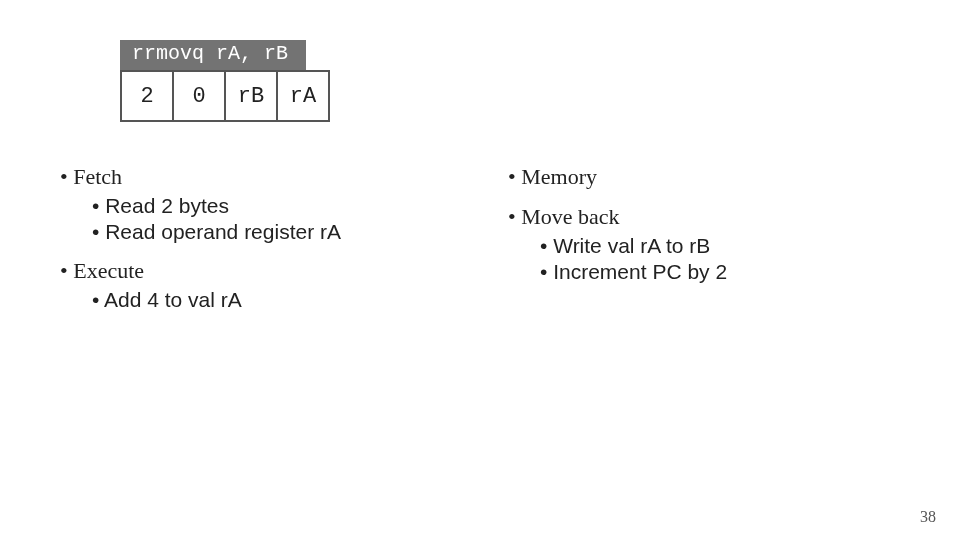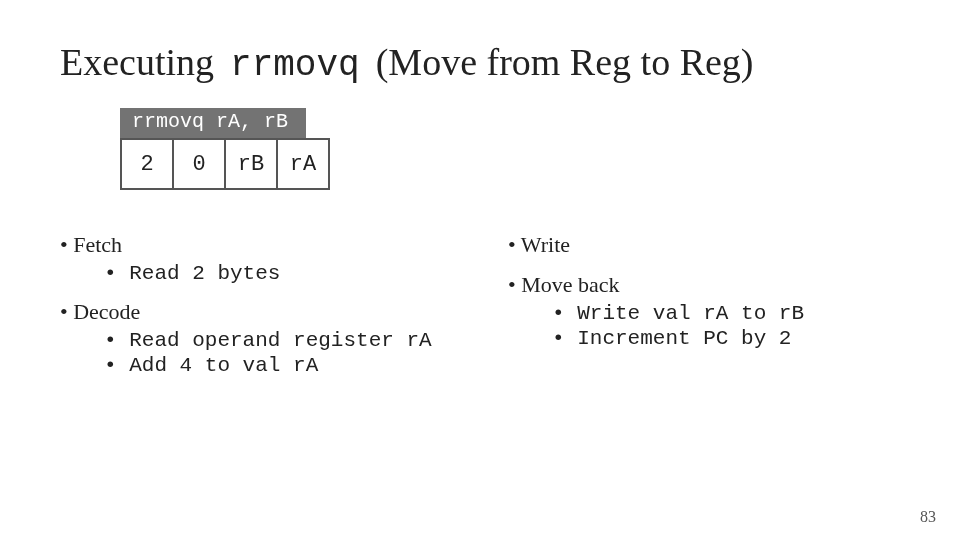--- a/index.html
+++ b/index.html
@@ -105,78 +105,73 @@
       font-size: 22px;
       color: #222;
       font-family: 'Georgia', serif;
       margin-bottom: 4px;
       margin-top: 14px;
     }
 
     .bullet-sub {
       font-size: 21px;
       color: #222;
-      font-family: Liberation Mono, monospace;
-      margin-left: 44px;
+      font-family: Liberation Sans, sans-serif;
+      margin-left: 32px;
       margin-bottom: 2px;
       margin-top: 2px;
     }
 
     .page-num {
       position: absolute;
       bottom: 14px;
       right: 24px;
       font-size: 16px;
       color: #555;
       font-family: 'Georgia', serif;
     }
   </style>
 </head>
 <body>
 
 <div class="slide">
 
-  <div class="title-row">
-    <span class="title-text">Executing </span>
-    <span class="title-mono">rrmovq</span>
-    <span class="title-paren"> (Move from Reg to Reg)</span>
-  </div>
 
   <div class="instruction-block">
     <div class="instruction-label">rrmovq rA,  rB</div>
     <div class="bytes-row">
       <div class="byte-cell">2</div>
       <div class="byte-cell">0</div>
       <div class="byte-cell">rB</div>
       <div class="byte-cell">rA</div>
     </div>
   </div>
 
   <div class="content-area">
 
     <div class="left-col">
 
       <div class="bullet-main">• Fetch</div>
       <div class="bullet-sub">• Read 2 bytes</div>
 
-      <div class="bullet-main">• Decode</div>
       <div class="bullet-sub">• Read operand register rA</div>
 
+      <div class="bullet-main">• Execute</div>
       <div class="bullet-sub">• Add 4 to val rA</div>
 
     </div>
 
     <div class="right-col">
 
-      <div class="bullet-main">• Write</div>
+      <div class="bullet-main">• Memory</div>
 
       <div class="bullet-main">• Move back</div>
       <div class="bullet-sub">• Write val rA to rB</div>
 
       <div class="bullet-sub">• Increment PC by 2</div>
 
     </div>
 
   </div>
 
-  <div class="page-num">83</div>
+  <div class="page-num">38</div>
 
 </div>
 
 </body></html>

